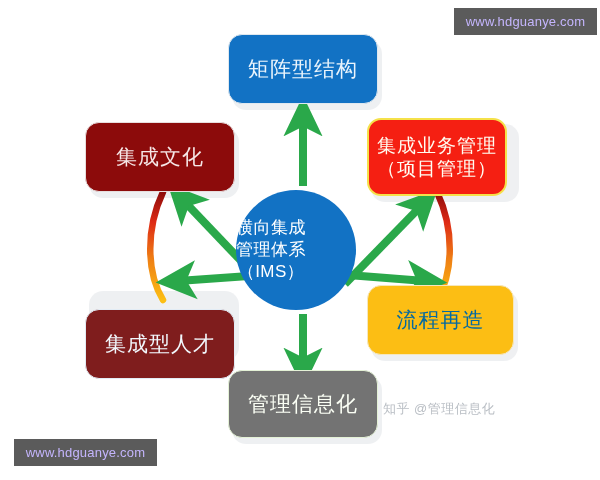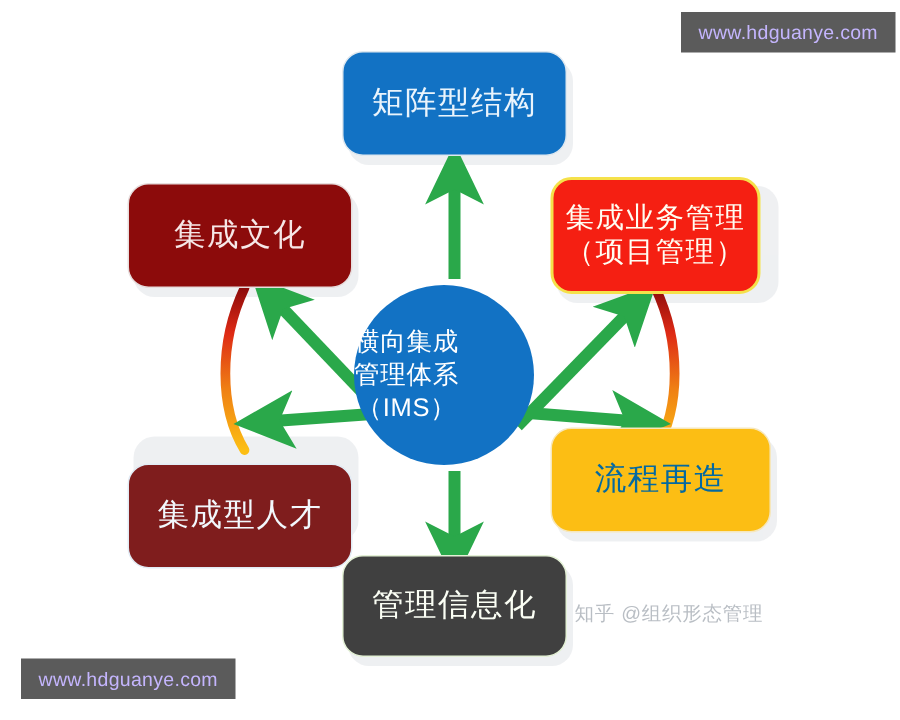--- a/index.html
+++ b/index.html
@@ -73,21 +73,21 @@
   }
   #node-process {
     left: 367px; top: 285px; width: 147px; height: 70px;
     background: #fcbe14;
     color: #0369a1;
     font-size: 21px;
     border: 1.5px solid #f6e7bc;
   }
   #node-info {
     left: 228px; top: 370px; width: 150px; height: 68px;
-    background: #404040;
+    background: #737373;
     color: #fbfff5;
     font-size: 21px;
     border: 1.5px solid #e4f1d6;
   }
 
   #node-center {
     position: absolute;
     left: 236px; top: 190px;
     width: 120px; height: 120px;
     border-radius: 50%;
@@ -215,15 +215,15 @@
     <span class="node-label">集成文化</span>
   </div>
 
   <div class="watermark" id="watermark-top">
     <span>www.hdguanye.com</span>
   </div>
   <div class="watermark" id="watermark-bottom">
     <span>www.hdguanye.com</span>
   </div>
 
-  <div id="attribution">知乎 @组织形态管理</div>
+  <div id="attribution">知乎 @管理信息化</div>
 
 </div>
 
 </body></html>

